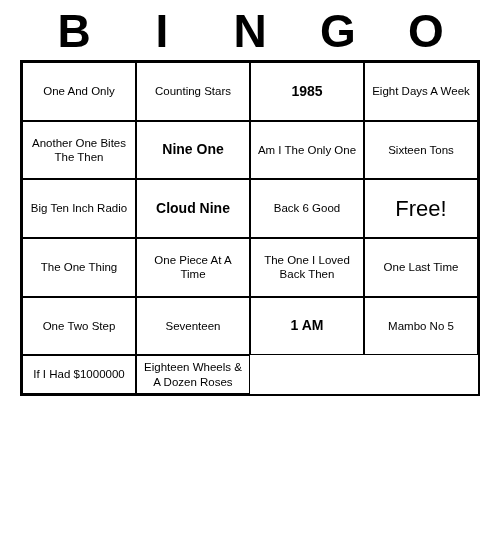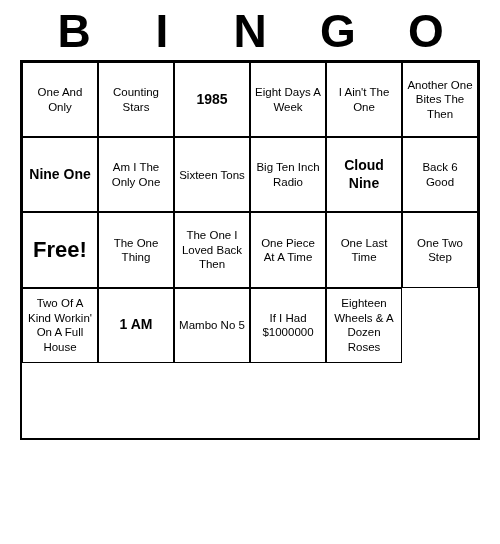--- a/index.html
+++ b/index.html
@@ -22,75 +22,74 @@
     }
     .bingo-title span {
       font-size: 46px;
       font-weight: bold;
       width: 88px;
       text-align: center;
       color: #000;
     }
     .bingo-grid {
       display: grid;
-      grid-template-columns: repeat(6, 1fr);
+      grid-template-columns: repeat(4, 1fr);
       grid-template-rows: repeat(5, 1fr);
       width: 460px;
-      height: 380px;
+      height: 336px;
       border: 2px solid #000;
     }
     .bingo-cell {
       border: 1px solid #000;
       display: flex;
       align-items: center;
       justify-content: center;
       text-align: center;
       padding: 4px;
       font-size: 11.5px;
       line-height: 1.25;
       color: #000;
       background: #fff;
     }
     .bingo-cell.large-text {
       font-size: 14px;
       font-weight: bold;
     }
     .bingo-cell.free {
       font-size: 22px;
-      font-weight: bold;
+      font-weight: normal;
     }
   </style>
 </head>
 <body>
 
 <div class="bingo-title">
   <span>B</span>
   <span>I</span>
   <span>N</span>
   <span>G</span>
   <span>O</span>
 </div>
 
 <div class="bingo-grid">
 <div class="bingo-cell">One And Only</div>
     <div class="bingo-cell">Counting Stars</div>
     <div class="bingo-cell large-text">1985</div>
     <div class="bingo-cell">Eight Days A Week</div>
-    <div class="bingo-cell">I Ain't The One</div>
     <div class="bingo-cell">Another One Bites The Then</div>
     <div class="bingo-cell large-text">Nine One</div>
     <div class="bingo-cell">Am I The Only One</div>
     <div class="bingo-cell">Sixteen Tons</div>
     <div class="bingo-cell">Big Ten Inch Radio</div>
     <div class="bingo-cell large-text">Cloud Nine</div>
     <div class="bingo-cell">Back 6 Good</div>
     <div class="bingo-cell free">Free!</div>
     <div class="bingo-cell">The One Thing</div>
+    <div class="bingo-cell">One Piece At A Time</div>
     <div class="bingo-cell">The One I Loved Back Then</div>
-    <div class="bingo-cell">One Piece At A Time</div>
     <div class="bingo-cell">One Last Time</div>
     <div class="bingo-cell">One Two Step</div>
-    <div class="bingo-cell">Two Of A Kind Workin' On A Full House</div>
+    <div class="bingo-cell">Seventeen</div>
     <div class="bingo-cell large-text">1 AM</div>
     <div class="bingo-cell">Mambo No 5</div>
     <div class="bingo-cell">If I Had $1000000</div>
     <div class="bingo-cell">Eighteen Wheels &amp; A Dozen Roses</div>
   </div>
 
 </body></html>

